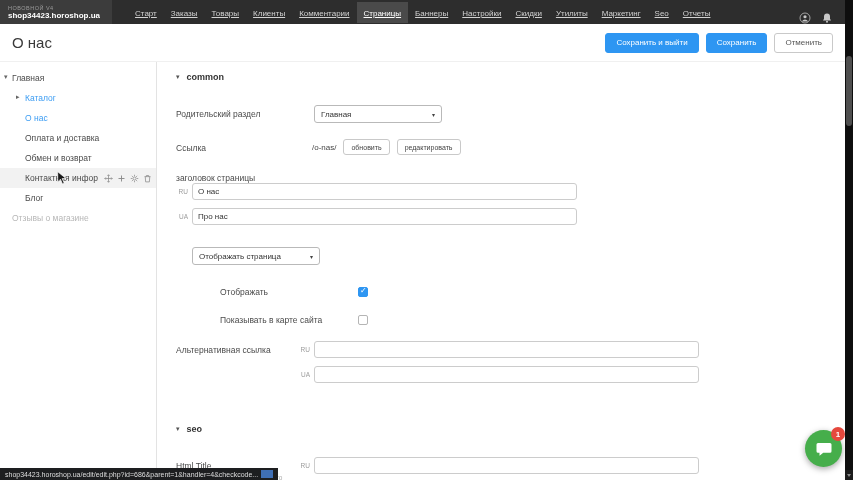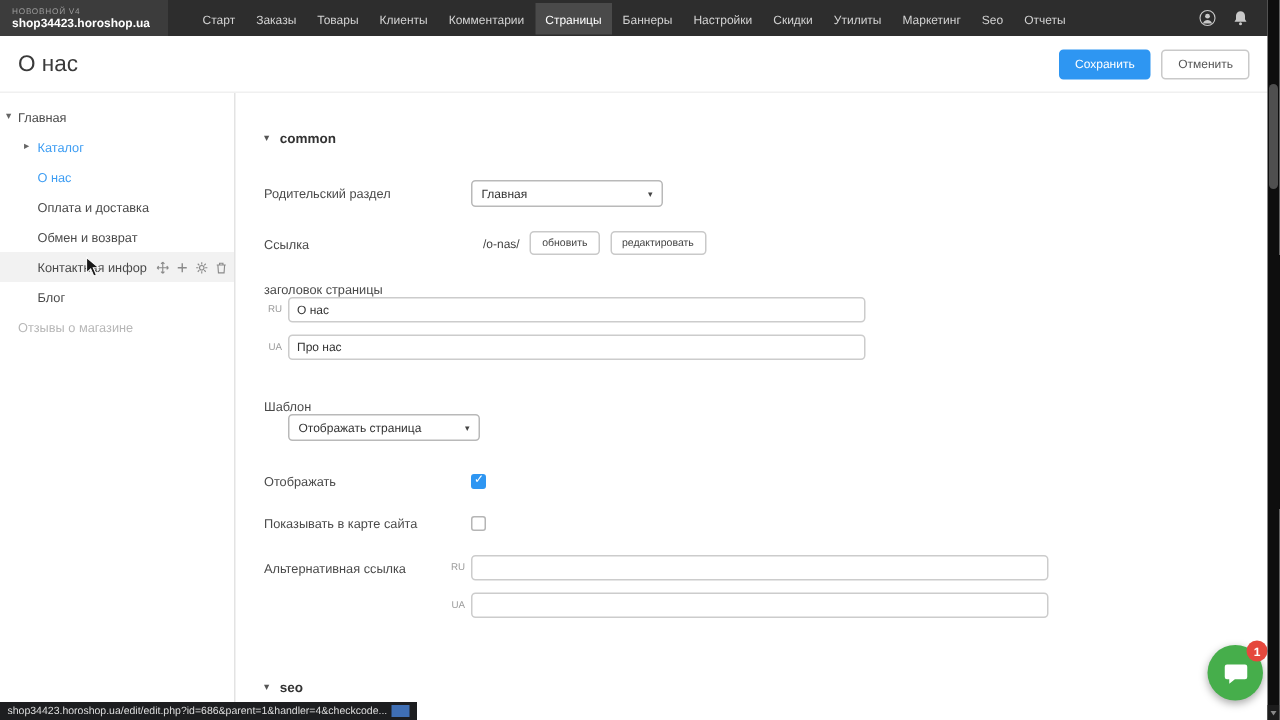--- a/index.html
+++ b/index.html
@@ -1,28 +1,28 @@
 <!DOCTYPE html>
 <html><head>
 <meta charset="utf-8">
 <style>
   html,body{margin:0;padding:0;background:#000;}
   .app{position:relative;width:853px;height:480px;background:#fff;overflow:hidden;
        font-family:"Liberation Sans",sans-serif;-webkit-font-smoothing:antialiased;}
 
   
   .topbar{position:absolute;top:0;left:0;width:845px;height:24px;background:#2d2d2d;
-          display:flex;align-items:center;z-index:10;}
+          display:flex;align-items:flex-end;z-index:10;}
   .logo{background:#3c3c3c;height:24px;box-sizing:border-box;padding:2px 12px 2px 8px;
         display:flex;flex-direction:column;justify-content:center;cursor:pointer;}
   .logo-top{font-size:5.5px;color:#9b9b9b;letter-spacing:.5px;}
   .logo-domain{font-size:8px;color:#fff;font-weight:bold;white-space:nowrap;}
   .nav{display:flex;align-items:center;height:100%;margin-left:16px;}
   .nav-item{color:#d2d2d2;font-size:8px;padding:0 7px;height:21px;line-height:24px;
-            white-space:nowrap;cursor:pointer;}
+            white-space:nowrap;cursor:pointer;text-decoration:underline;}
   .nav-item.active{background:#4a4a4a;color:#fff;}
   .topbar-icons{margin-left:auto;display:flex;align-items:center;gap:10px;padding-right:12px;}
   .tb-icon{display:flex;align-items:center;cursor:pointer;}
 
   
   .page-header{position:absolute;top:24px;left:0;width:845px;height:38px;background:#fff;
                display:flex;align-items:center;border-bottom:1px solid #f0f0f0;box-sizing:border-box;z-index:5;}
   .page-title{margin:0 0 0 12px;font-size:15px;font-weight:400;color:#3a3a3a;}
   .header-buttons{margin-left:auto;display:flex;gap:7px;padding-right:12px;}
   .btn{height:20px;font-size:8px;border-radius:3px;padding:0 10px;cursor:pointer;
@@ -40,41 +40,41 @@
   .tree-item.root .tree-caret{left:4px;}
   .tree-item.child .tree-caret{left:16px;}
   .tree-item.link{color:#3d9df3;text-align:right;}
   .tree-item.selected{color:#3d9df3;}
   .tree-item.disabled{color:#b7b7b7;}
   .tree-item.hovered{background:#f2f2f2;}
   .tree-icons{display:flex;gap:4px;margin-left:6px;align-items:center;}
   .tree-icons svg{display:block;}
 
   
-  .content{position:absolute;top:66px;left:158px;width:687px;bottom:0;background:#fff;
+  .content{position:absolute;top:51px;left:158px;width:687px;bottom:0;background:#fff;
            overflow:hidden;box-sizing:border-box;padding:20px 4px 0 18px;}
   .section-head{display:flex;align-items:center;gap:7px;height:12px;margin-bottom:22px;cursor:pointer;}
   .sec-caret{font-size:7px;color:#555;}
   .sec-label{font-size:9px;font-weight:bold;color:#333;}
   .form-row{display:flex;align-items:flex-start;}
   .row-label{width:122px;flex-shrink:0;font-size:8.5px;color:#4a4a4a;padding-top:4px;}
   .row-label .hint{font-size:6.5px;color:#ababab;margin-top:3px;white-space:nowrap;
                    overflow:hidden;width:132px;}
-  .form-row.center{align-items:flex-start;}
+  .form-row.center{align-items:flex-start;margin-left:44px;}
   .form-row.center .row-label{padding-top:0;}
   .lang{width:12px;flex-shrink:0;font-size:6.5px;color:#9b9b9b;text-align:right;margin-right:4px;}
   .tinput{width:385px;height:17px;border:1px solid #ccc;border-radius:3px;font-size:8px;
           color:#333;padding:0 5px;box-sizing:border-box;font-family:"Liberation Sans",sans-serif;}
   .select{width:128px;height:18px;border:1px solid #b9b9b9;border-radius:3px;background:#fff;
           font-size:8px;color:#333;display:flex;align-items:center;justify-content:space-between;
           padding:0 6px;box-sizing:border-box;margin-left:16px;cursor:pointer;}
   .sel-caret{font-size:6px;color:#444;margin-left:6px;}
   .field-stack{display:flex;flex-direction:column;gap:8px;}
   .lang-line{display:flex;align-items:center;}
-  .link-value{font-size:8px;color:#444;margin-left:24px;margin-right:7px;padding-top:4px;}
+  .link-value{font-size:8px;color:#444;margin-left:14px;margin-right:7px;padding-top:4px;}
   .mini-btn{height:16px;font-size:7px;border:1px solid #c9c9c9;border-radius:3px;background:#fff;
             color:#444;padding:0 7px;margin-right:7px;cursor:pointer;
             font-family:"Liberation Sans",sans-serif;}
   .checkbox{width:10px;height:10px;border:1px solid #b5b5b5;border-radius:2px;background:#fff;
             margin-left:16px;position:relative;cursor:pointer;box-sizing:border-box;}
   .checkbox.checked{background:#2e96f2;border-color:#2e96f2;}
   .checkbox.checked::after{content:"\2713";position:absolute;left:1px;top:-2px;color:#fff;font-size:8px;}
 
   
   .mb16{margin-bottom:16px;} .mb14{margin-bottom:14px;} .mb22{margin-bottom:22px;flex-direction:column;}
@@ -148,20 +148,21 @@
             <path d="M12 3a6 6 0 0 0-6 6v4.5L4 17h16l-2-3.5V9a6 6 0 0 0-6-6z"></path>
             <circle cx="12" cy="19.5" r="2"></circle>
           </svg>
       </span>
     </div>
   </header>
 
   <div class="page-header">
     <h1 class="page-title">О нас</h1>
     <div class="header-buttons">
+      <button class="btn blue">Сохранить и выйти</button>
       <button class="btn blue">Сохранить</button>
       <button class="btn ghost">Отменить</button>
     </div>
   </div>
 
   <aside class="sidebar">
     <div class="tree-item root">
       <span class="tree-caret">▾</span>
       <span>Главная</span>
     </div>
@@ -234,21 +235,20 @@
           <input class="tinput" value="О нас" style="">
         </div>
         <div class="lang-line">
           <span class="lang">UA</span>
           <input class="tinput" value="Про нас" style="">
         </div>
       </div>
     </div>
 
     <div class="form-row mb22">
-      <div class="row-label">Шаблон</div>
       <div class="select">
         <span>Отображать страница</span>
         <span class="sel-caret">▾</span>
       </div>
     </div>
 
     <div class="form-row center mb18">
       <div class="row-label">Отображать</div>
       <div class="checkbox checked"></div>
     </div>

